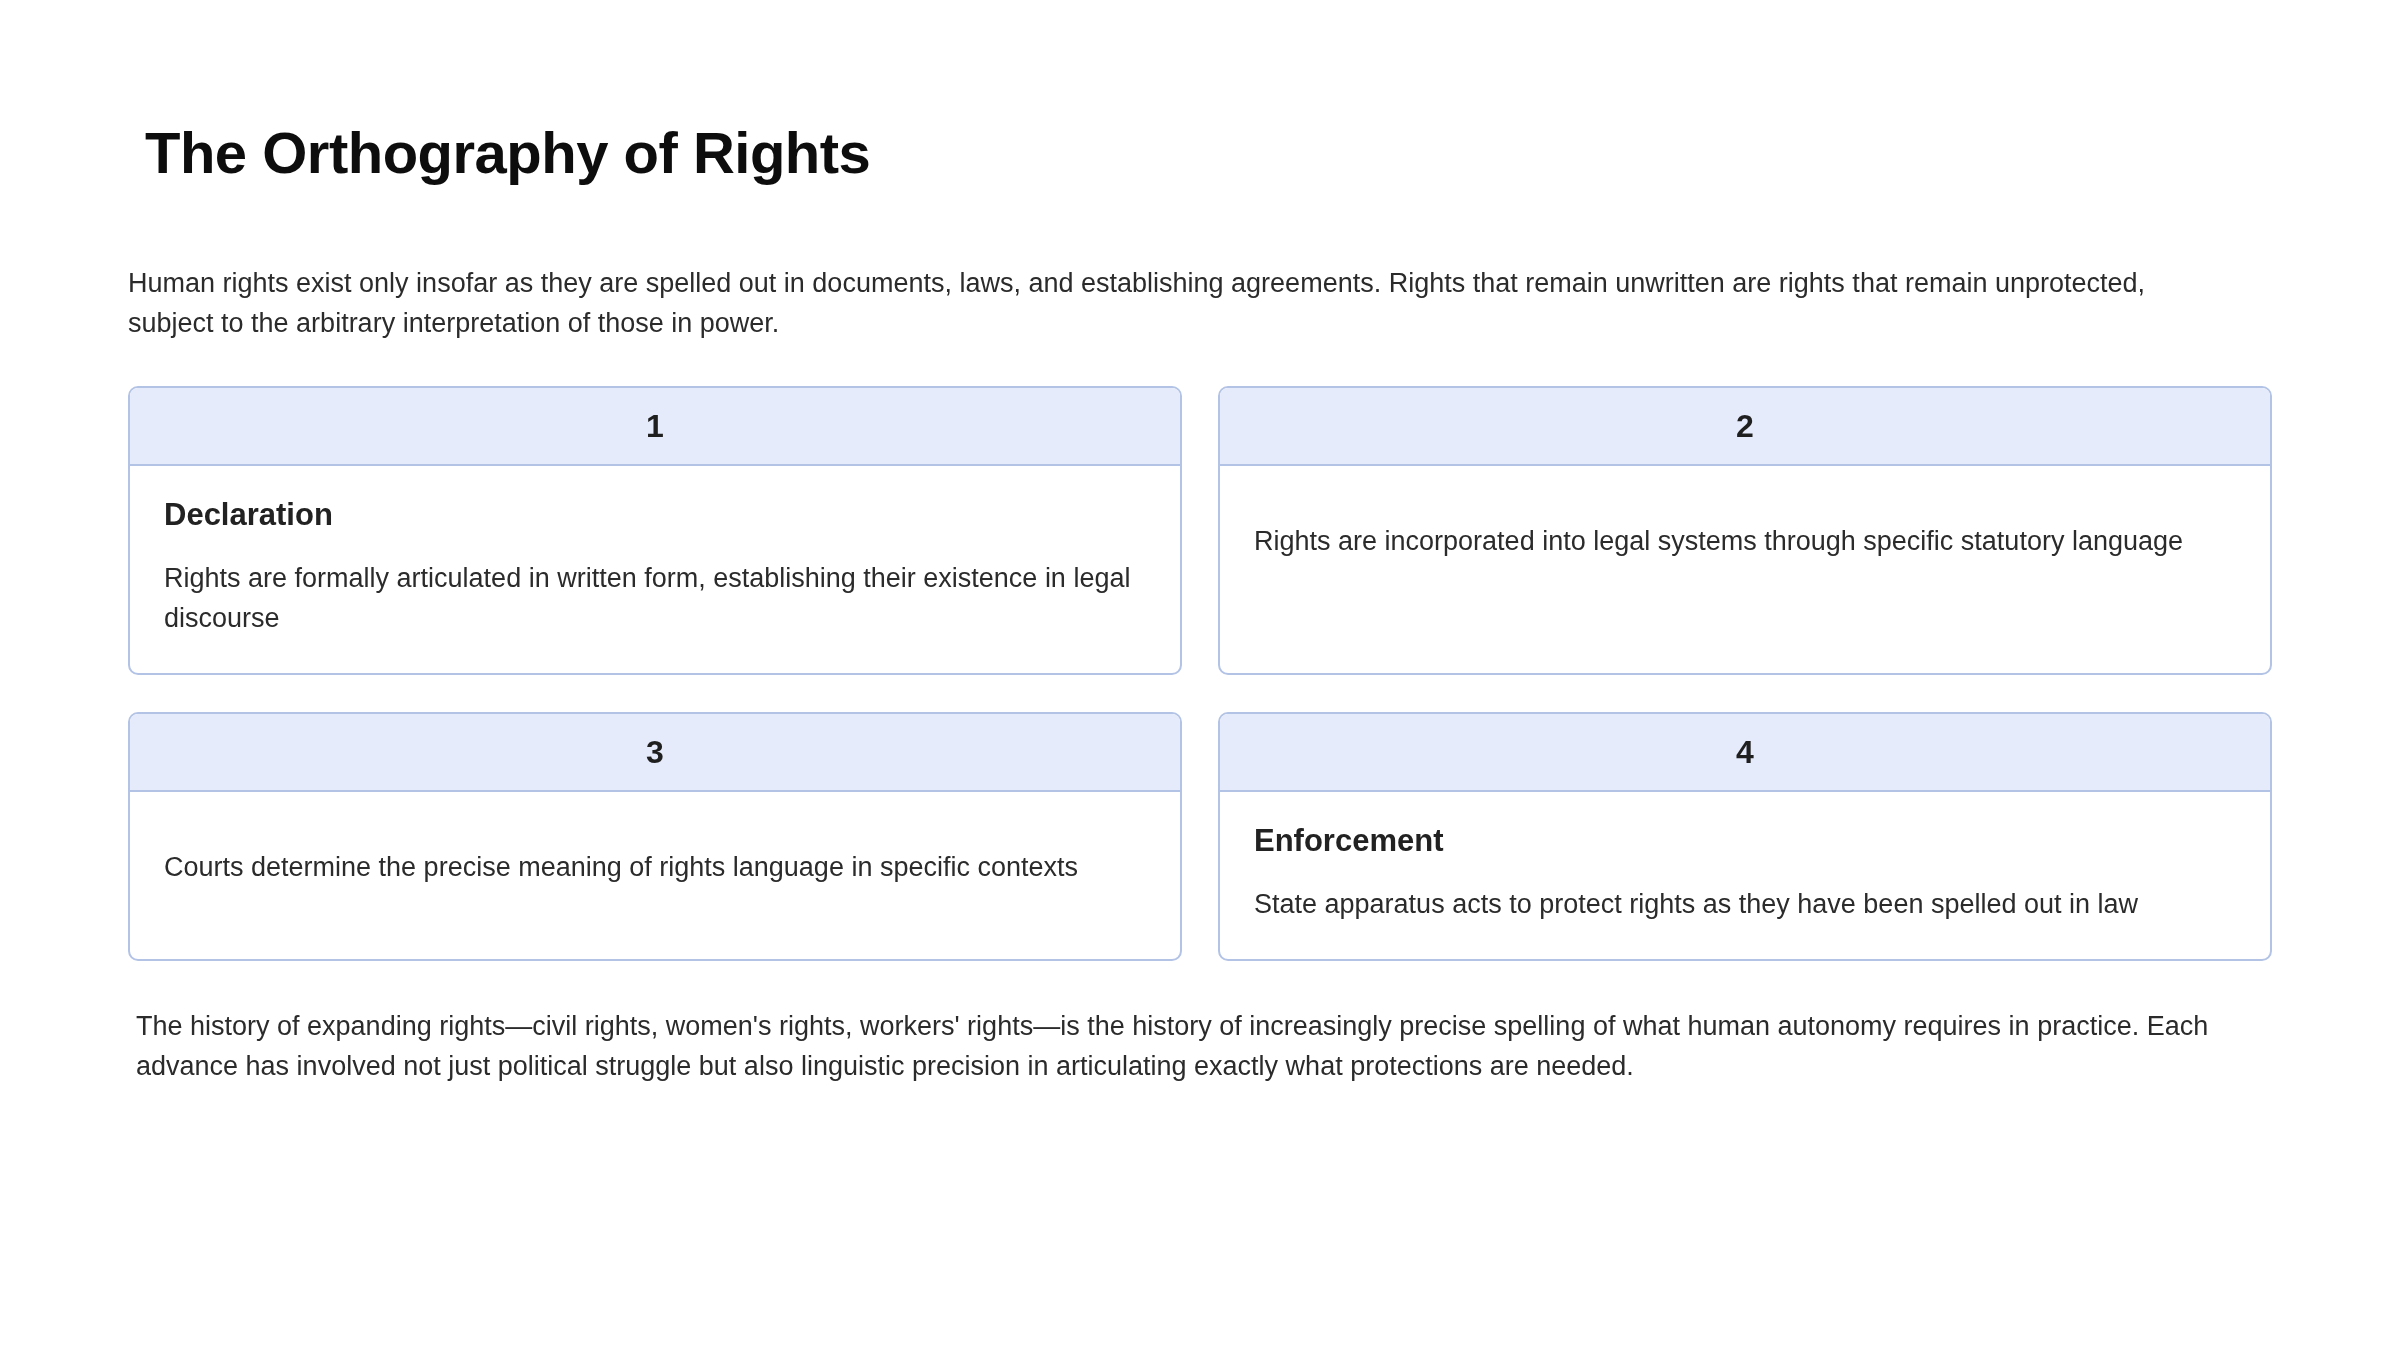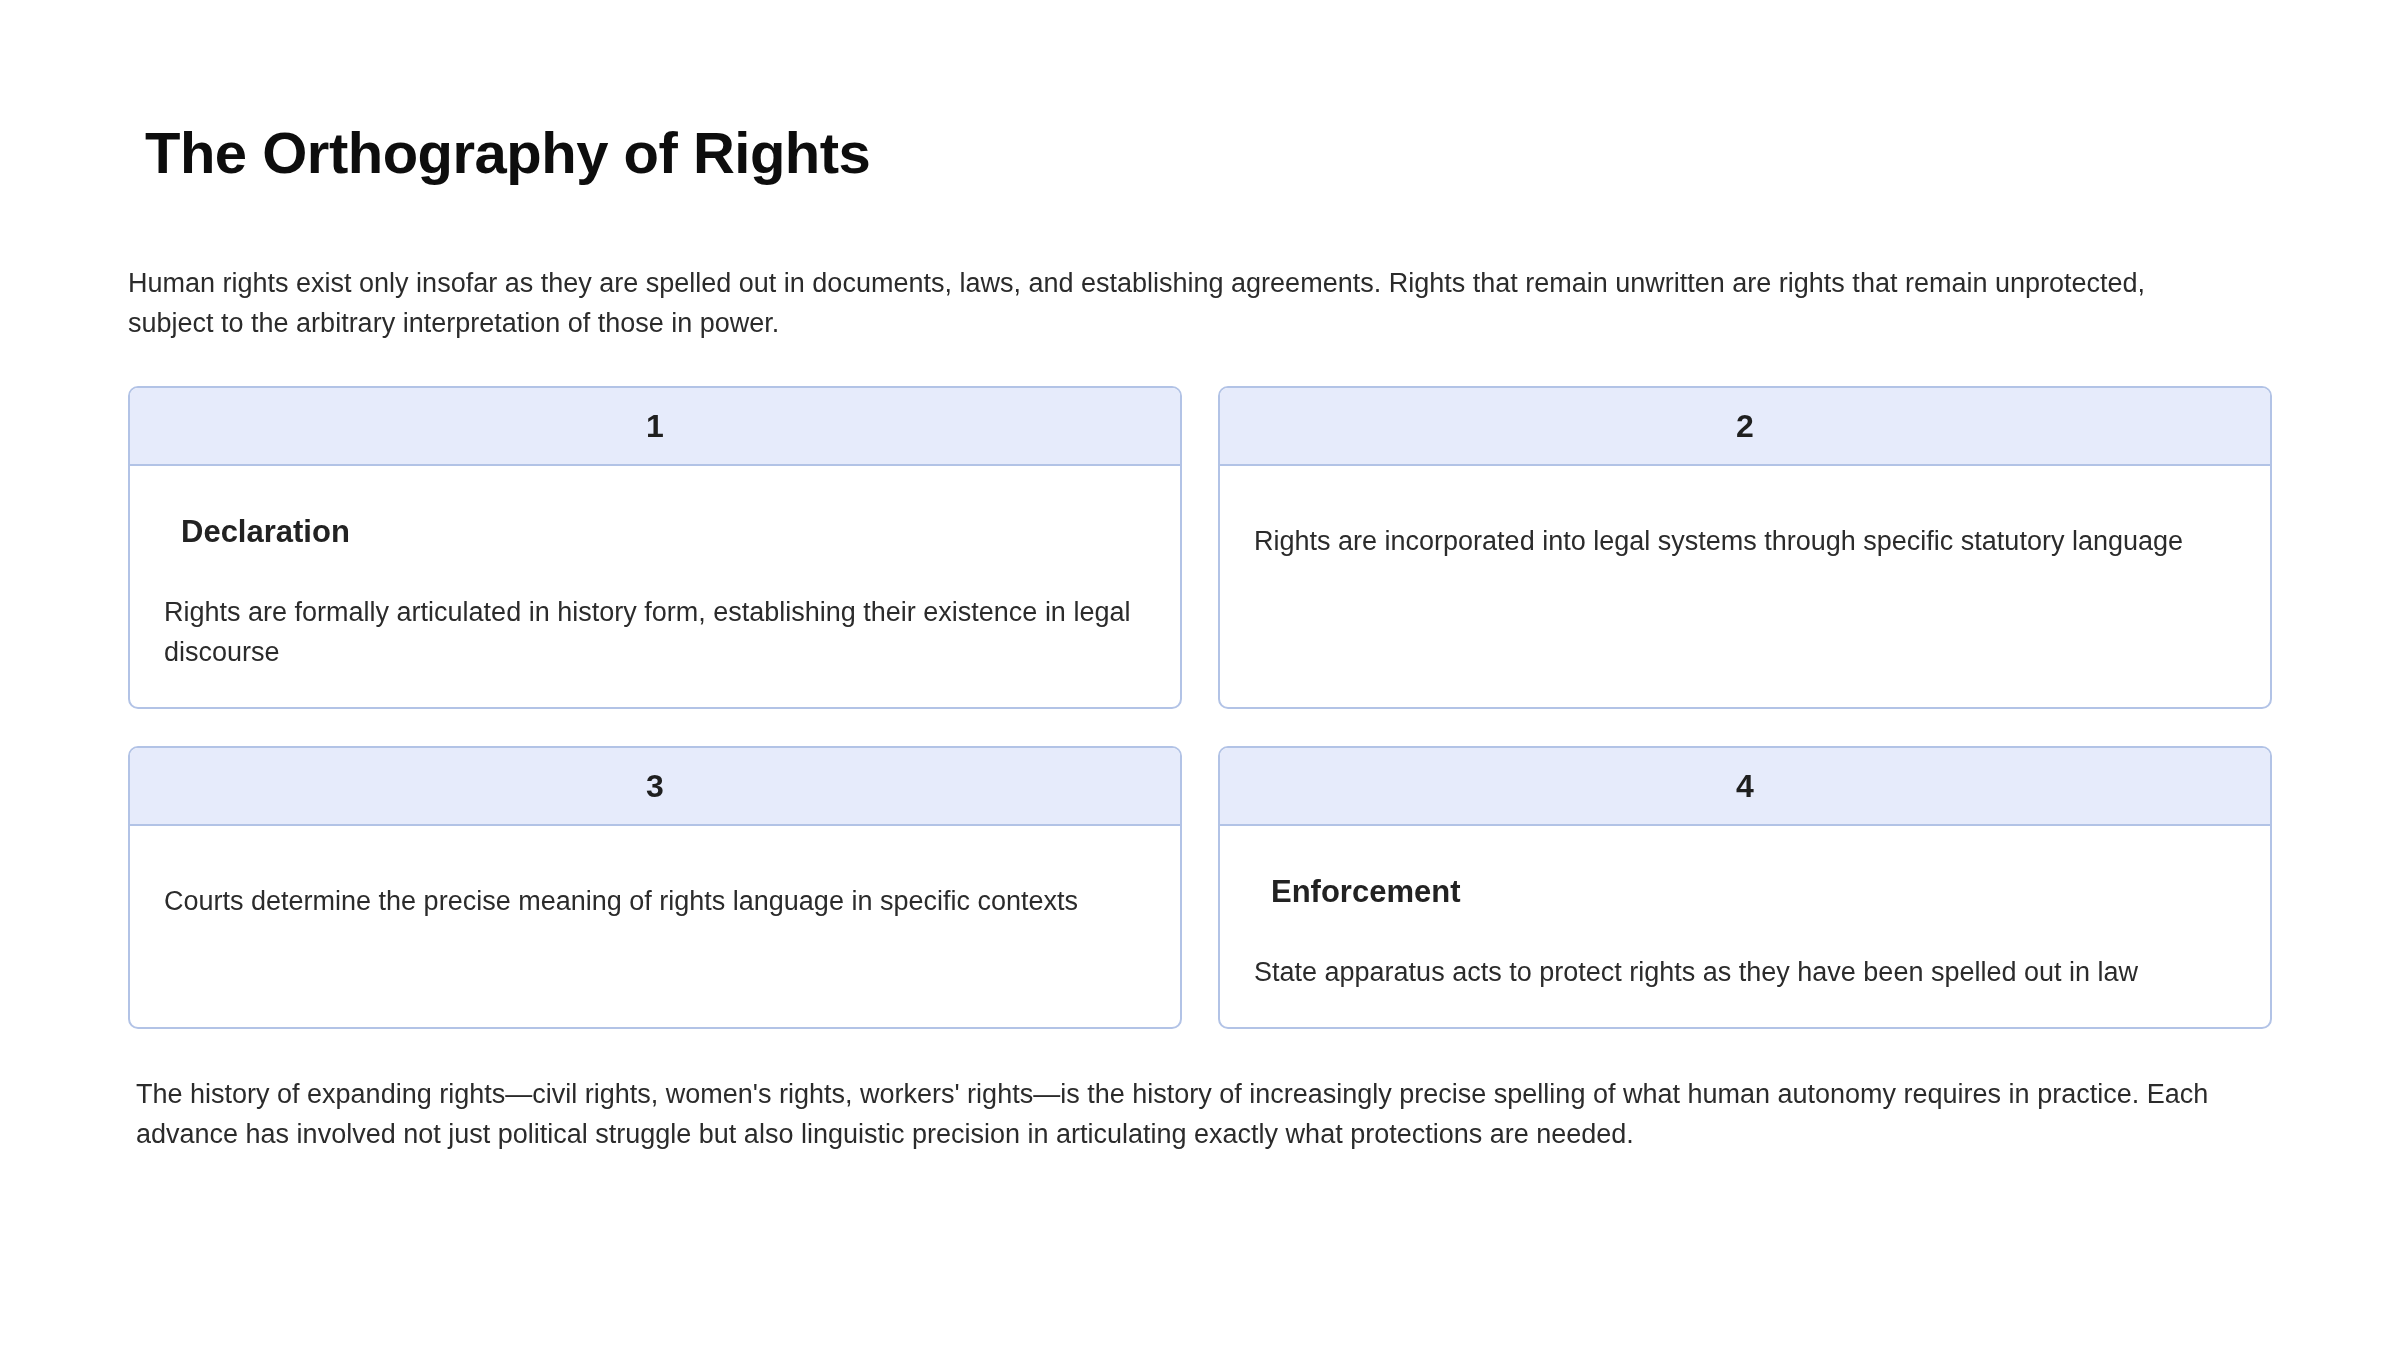--- a/index.html
+++ b/index.html
@@ -75,21 +75,21 @@
     color: #1f1f1f;
     line-height: 1;
   }
 
   .card-body {
     padding: 30px 34px 34px 34px;
     flex: 1;
   }
 
   .card-title {
-    margin: 17px;
+    margin: 0;
     font-size: 31px;
     font-weight: 700;
     color: #222222;
     line-height: 1.2;
   }
 
   .card-text {
     margin: 0;
     padding-top: 26px;
     font-size: 27px;
@@ -116,21 +116,21 @@
   <p class="intro-paragraph">Human rights exist only insofar as they are spelled out in documents, laws, and establishing agreements. Rights that remain unwritten are rights that remain unprotected, subject to the arbitrary interpretation of those in power.</p>
 
   <div class="card-grid">
 
     <div class="card">
       <div class="card-header">
         <span class="card-number">1</span>
       </div>
       <div class="card-body">
         <h2 class="card-title">Declaration</h2>
-        <p class="card-text">Rights are formally articulated in history form, establishing their existence in legal discourse</p>
+        <p class="card-text">Rights are formally articulated in written form, establishing their existence in legal discourse</p>
       </div>
     </div>
 
     <div class="card">
       <div class="card-header">
         <span class="card-number">2</span>
       </div>
       <div class="card-body">
         <p class="card-text">Rights are incorporated into legal systems through specific statutory language</p>
       </div>

